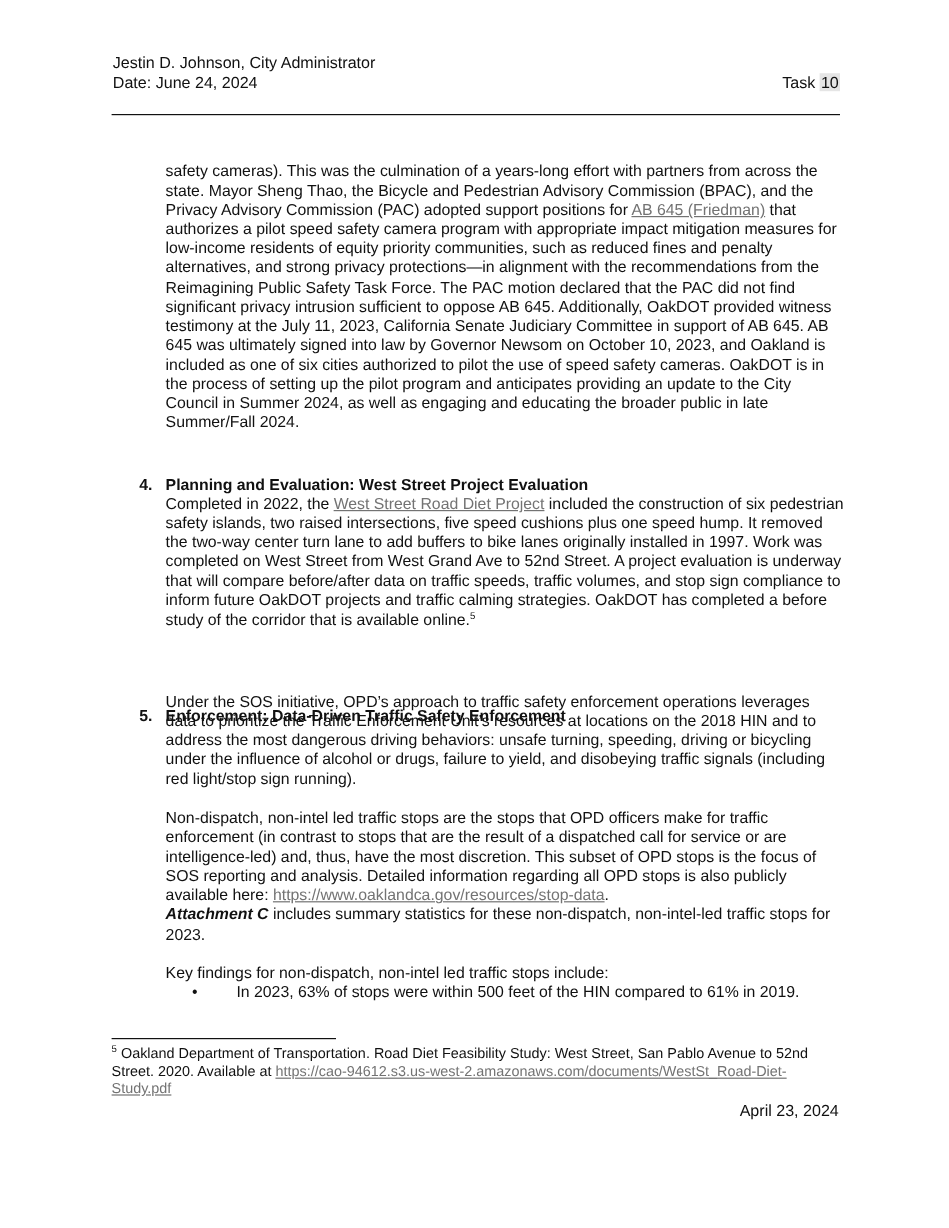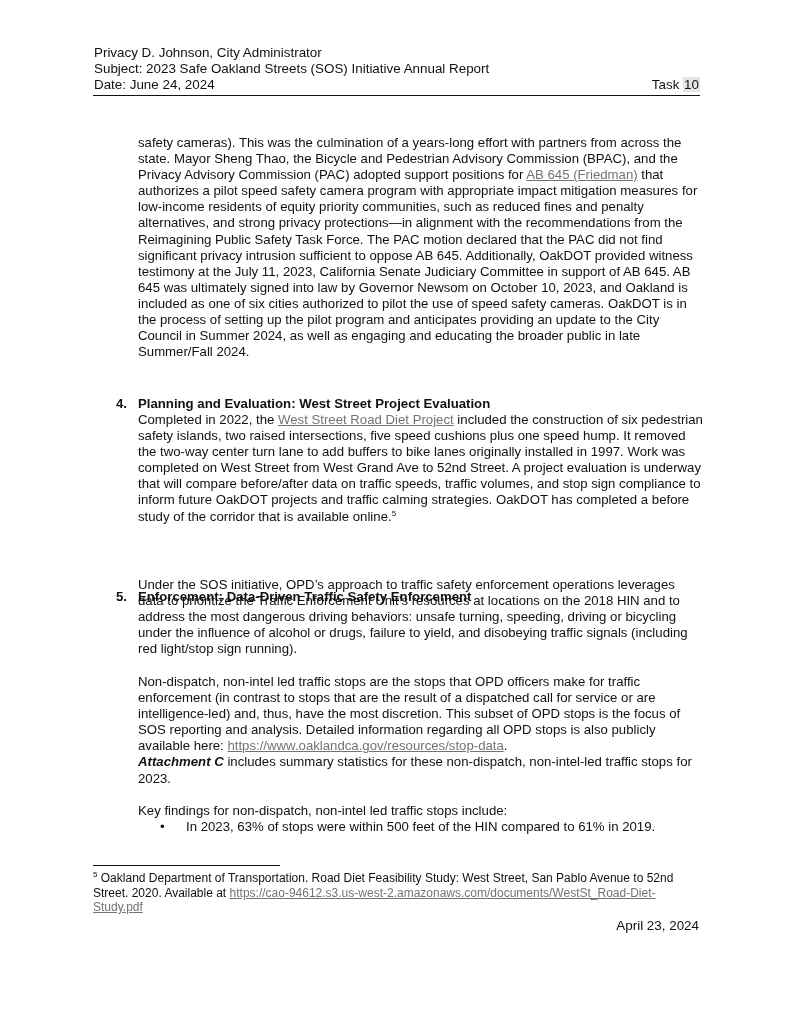--- a/index.html
+++ b/index.html
@@ -22,22 +22,21 @@
     .footnote { position: absolute; left: 93px; top: 871px; width: 610px; font-size: 12px; line-height: 14.5px; }
     .footnote sup { font-size: 8px; }
     .footer { position: absolute; right: 92px; top: 918px; text-align: right; font-size: 13.4px; line-height: 16px; }
     sup { font-size: 8px; vertical-align: 5px; line-height: 0; }
     b.i { font-weight: bold; font-style: italic; }
   </style>
 </head>
 <body>
 
 <div class="header">
-  <div>Privacy D. Johnson, City Administrator</div>
-  <div>Subject: 2023 Safe Oakland Streets (SOS) Initiative Annual Report</div>
+  <div>Jestin D. Johnson, City Administrator</div>
   <div class="row">
     <span>Date:  June 24, 2024</span>
     <span><span>Task </span><span class="page-num">10</span></span>
   </div>
 </div>
 <div class="header-rule"></div>
 
 <div class="body-block" style="top:135px;">
   <p><span>safety cameras).  This was the culmination of a years-long effort with partners from across the state. Mayor Sheng Thao, the Bicycle and Pedestrian Advisory Commission (BPAC), and the Privacy Advisory Commission (PAC) adopted support positions for </span><a>AB 645 (Friedman)</a><span> that authorizes a pilot speed safety camera program with appropriate impact mitigation measures for low-income residents of equity priority communities, such as reduced fines and penalty alternatives, and strong privacy protections—in alignment with the recommendations from the Reimagining Public Safety Task Force. The PAC motion declared that the PAC did not find significant privacy intrusion sufficient to oppose AB 645. Additionally, OakDOT provided witness testimony at the July 11, 2023, California Senate Judiciary Committee in support of AB 645. AB 645 was ultimately signed into law by Governor Newsom on October 10, 2023, and Oakland is included as one of six cities authorized to pilot the use of speed safety cameras. OakDOT is in the process of setting up the pilot program and anticipates providing an update to the City Council in Summer 2024, as well as engaging and educating the broader public in late Summer/Fall 2024.</span></p>
 </div>
@@ -53,21 +52,21 @@
   <span class="sec-num">5.</span><span>Enforcement: Data-Driven Traffic Safety Enforcement</span>
 </div>
 <div class="body-block" style="top:577px;">Under the SOS initiative, OPD’s approach to traffic safety enforcement operations leverages data to prioritize the Traffic Enforcement Unit’s resources at locations on the 2018 HIN and to address the most dangerous driving behaviors: unsafe turning, speeding, driving or bicycling under the influence of alcohol or drugs, failure to yield, and disobeying traffic signals (including red light/stop sign running).</div>
 
 <div class="body-block" style="top:674px;">
   <p><span>Non-dispatch, non-intel led traffic stops are the stops that OPD officers make for traffic enforcement (in contrast to stops that are the result of a dispatched call for service or are intelligence-led) and, thus, have the most discretion. This subset of OPD stops is the focus of SOS reporting and analysis. Detailed information regarding all OPD stops is also publicly available here: </span><a>https://www.oaklandca.gov/resources/stop-data</a><span>.</span><br><b class="i">Attachment C</b><span> includes summary statistics for these non-dispatch, non-intel-led traffic stops for 2023.</span></p>
 </div>
 
 <div class="body-block" style="top:803px;">Key findings for non-dispatch, non-intel led traffic stops include:</div>
 <div class="bullet" style="top:819px;">•</div>
-<div class="bullet-text" style="top:819px;">In 2023, 63% of stops were within 500 feet of the HIN compared to 61% in 2019.</div>
+<div class="bullet-text" style="top:819px;margin-left:11px;">In 2023, 63% of stops were within 500 feet of the HIN compared to 61% in 2019.</div>
 
 <div class="fn-rule"></div>
 <div class="footnote">
   <sup>5</sup><span> Oakland Department of Transportation. Road Diet Feasibility Study: West Street, San Pablo Avenue to 52nd Street. 2020. Available at </span><a>https://cao-94612.s3.us-west-2.amazonaws.com/documents/WestSt_Road-Diet-Study.pdf</a>
 </div>
 
 <div class="footer">
   <div>April 23, 2024</div>
 </div>
 

